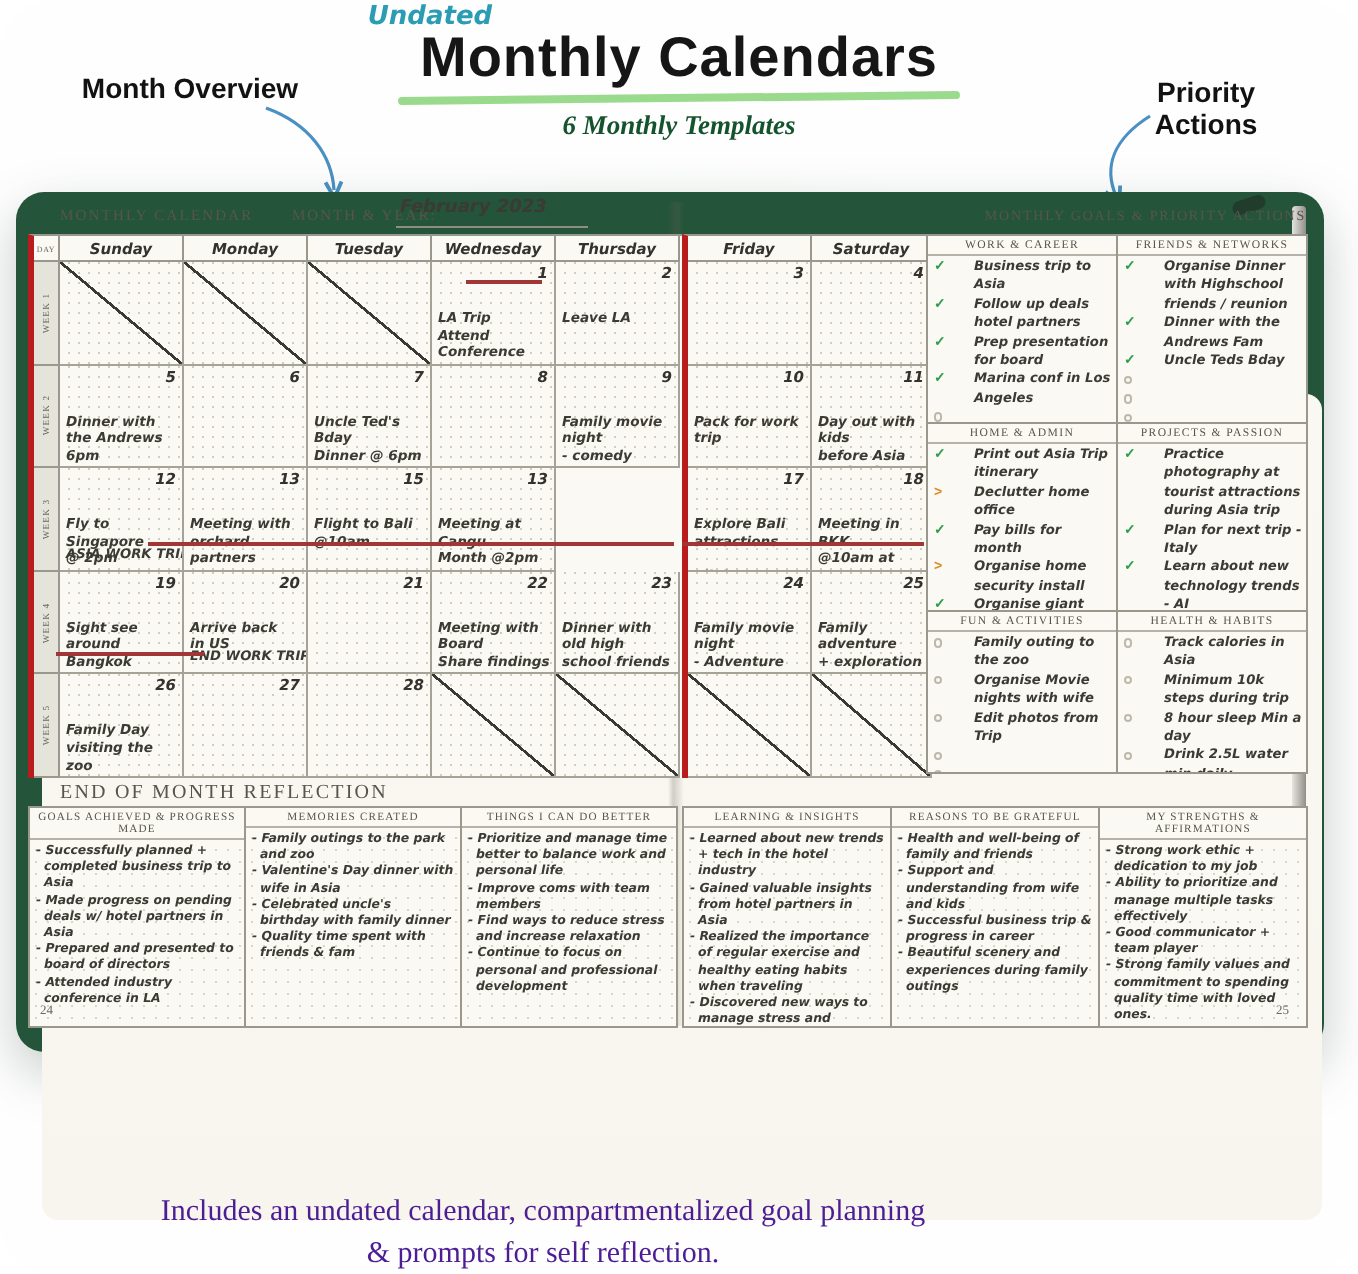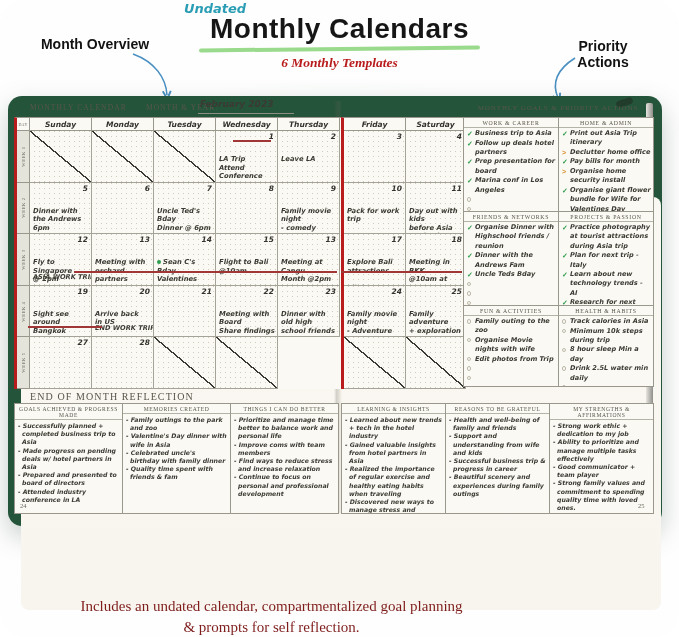--- a/index.html
+++ b/index.html
@@ -8,21 +8,21 @@
   .glow{position:absolute;inset:0;
         background:radial-gradient(ellipse 430px 310px at 50% 47%,rgba(198,230,202,.55),rgba(198,230,202,0) 72%);}
   
   .tagline{position:absolute;left:150px;top:1px;width:130px;text-align:center;
            font:italic 700 13px "DejaVu Sans",sans-serif;color:var(--teal,#2a9db4);}
   .title{position:absolute;left:0;top:13px;width:679px;margin:0;text-align:center;
          font:800 28px "Liberation Sans",sans-serif;letter-spacing:.5px;color:#161616;}
   .title-underline{position:absolute;left:199px;top:47px;width:281px;height:4px;
          background:var(--underline-green,#8fd67f);border-radius:3px;transform:rotate(-.6deg);opacity:.9;}
   .subtitle{position:absolute;left:0;top:55px;width:679px;text-align:center;
-         font:italic 600 13.5px "Liberation Serif",serif;color:#b91c1c;}
+         font:italic 600 13.5px "Liberation Serif",serif;color:#14532d;}
   .ann{position:absolute;font:700 14px "Liberation Sans",sans-serif;color:#121212;text-align:center;}
   .ann-left{left:40px;top:36px;width:110px;}
   .ann-right{left:553px;top:38px;width:100px;}
   .ann-bottom{left:84px;top:551px;width:170px;text-align:left;font-size:13.5px;}
   .arrows{position:absolute;inset:0;width:679px;height:637px;pointer-events:none;}
   
   .book{position:absolute;left:8px;top:96px;width:654px;height:430px;z-index:1;
         background:var(--cover-green,#24543a);border-radius:14px;
         box-shadow:0 10px 26px rgba(50,80,60,.28);}
   .pages{position:absolute;left:13px;top:101px;width:640px;height:413px;z-index:2;
@@ -32,21 +32,21 @@
   .edge-strip{position:absolute;left:646px;top:103px;width:7px;height:408px;z-index:3;border-radius:2px;
         background:linear-gradient(to right,#e6e4de,#b3b1ab 60%,#908e88);}
   .elastic{position:absolute;left:616px;top:99px;width:17px;height:7px;z-index:4;
         background:#223c2c;border-radius:4px;transform:rotate(-18deg);}
   
   .caps{font-family:"Liberation Serif",serif;text-transform:uppercase;color:#57564b;}
   .lbl-mc{position:absolute;left:30px;top:103px;font-size:7.5px;letter-spacing:1.1px;z-index:4;}
   .lbl-my{position:absolute;left:146px;top:103px;font-size:7.5px;letter-spacing:1px;z-index:4;}
   .my-value{position:absolute;left:200px;top:99px;z-index:4;font:italic 700 9px "DejaVu Sans",sans-serif;color:#33312c;}
   .my-line{position:absolute;left:198px;top:113px;width:96px;height:1px;background:#8f8d82;z-index:4;}
-  .lbl-goals{position:absolute;left:463px;top:104px;width:190px;text-align:center;
+  .lbl-goals{position:absolute;left:463px;top:104px;width:190px;text-align:right;
              font-size:7px;letter-spacing:.9px;z-index:4;}
   
   .hw{font-family:"DejaVu Sans",sans-serif;font-style:italic;color:#3b3a33;}
   .cal{position:absolute;top:117px;z-index:4;border-top:1px solid #9a978c;border-left:3px solid #b91c1c;background:#fbf9f3;}
   .cal-left{left:14px;width:324px;}
   .cal-right{left:341px;width:123px;}
   .day-row,.cal-row{display:flex;}
   .day-row{height:13px;}
   .cal-row{height:51.6px;}
   .day-corner{width:13px;box-sizing:border-box;border-right:1px solid #9a978c;border-bottom:1px solid #9a978c;
@@ -70,21 +70,21 @@
   .gdot{display:inline-block;width:4px;height:4px;border-radius:50%;background:var(--check-green,#2f9e4e);
         margin-right:2px;}
   .redline{position:absolute;height:1.6px;background:var(--trip-red,#a03636);z-index:5;}
   
   .goals{position:absolute;left:463px;top:117px;width:190px;z-index:4;display:flex;flex-wrap:wrap;
          border-top:1px solid #9a978c;border-left:1px solid #9a978c;background:#fbf9f3;}
   .gbox{width:95px;box-sizing:border-box;border-right:1px solid #9a978c;border-bottom:1px solid #9a978c;overflow:hidden;}
   .ghead{font-family:"Liberation Serif",serif;text-transform:uppercase;font-size:5.8px;letter-spacing:.7px;
          color:#57564b;text-align:center;padding:2px 0 1px;border-bottom:1px solid #b5b2a8;}
   .glist{padding:1px 2px 0 3px;}
-  .gitem{display:flex;align-items:flex-start;min-height:9.6px;line-height:9.4px;}
+  .gitem{display:flex;align-items:flex-start;min-height:9.6px;line-height:9.4px;gap:12px;}
   .gmark{flex:0 0 8px;font-weight:700;font-size:7px;line-height:9.4px;}
   .gmark.check{color:var(--check-green,#2f9e4e);}
   .gmark.arrow{color:var(--arrow-orange,#d98e2b);}
   .gmark.circle{position:relative;}
   .gmark.circle::before{content:"";position:absolute;left:0;top:2.2px;width:4.4px;height:4.4px;
         border:1px solid #bcb9ac;border-radius:50%;box-sizing:border-box;}
   .gtext{font-size:6.6px;line-height:9.4px;font-weight:700;}
   
   .refl-title{position:absolute;left:30px;top:391px;font-size:10px;letter-spacing:1.1px;z-index:4;}
   .refl{position:absolute;top:403px;z-index:4;display:flex;border-top:1px solid #9a978c;border-left:1px solid #9a978c;
@@ -98,21 +98,21 @@
   .rlist{padding:2px 3px;}
   .ritem{font-size:6.2px;line-height:8.2px;font-weight:700;text-indent:-4px;padding-left:4px;}
   .pagenum{position:absolute;z-index:4;font-family:"Liberation Serif",serif;font-size:6.5px;color:#6a695f;}
   .pn-left{left:20px;top:502px;}
   .pn-right{left:638px;top:502px;}
   
   .ribbon{position:absolute;z-index:0;}
   .ribbon-green{left:287px;top:520px;width:7px;height:50px;background:var(--ribbon-green,#1d5c33);}
   .ribbon-yellow{left:296px;top:520px;width:8px;height:56px;background:var(--ribbon-yellow,#ecb221);}
   .caption{position:absolute;left:0;top:596px;width:543px;text-align:center;z-index:2;
-           font:15px "Liberation Serif",serif;color:#7f1d1d;line-height:21px;}
+           font:15px "Liberation Serif",serif;color:#4c1d95;line-height:21px;}
 </style>
 </head>
 <body>
 
 <div class="stage">
   <div class="glow"></div>
 
   <div class="ribbon ribbon-green"></div>
   <div class="ribbon ribbon-yellow"></div>
 
@@ -211,28 +211,20 @@
             <div class="hw txt">Fly to Singapore
 @ 2pm</div>
             <div class="hw cell-footer">ASIA WORK TRIP</div>
           </div>
           <div class="cell" style="width: 62px;">
             <span class="date">13</span>
             <div class="hw txt">Meeting with
 orchard partners</div>
           </div>
           <div class="cell" style="width: 62px;">
-            <span class="date">14</span>
-            <div class="hw txt"><span class="gdot"></span>Sean C's Bday
-Valentines Day
-
-Meeting @Marina
-Bay Hotel</div>
-          </div>
-          <div class="cell" style="width: 62px;">
             <span class="date">15</span>
             <div class="hw txt">Flight to Bali
 @10am</div>
           </div>
           <div class="cell" style="width: 62px;">
             <span class="date">13</span>
             <div class="hw txt">Meeting at Cangu
 Month @2pm</div>
           </div>
         </div>
@@ -264,20 +256,25 @@
           </div>
           <div class="cell" style="width: 62px;">
             <span class="date">23</span>
             <div class="hw txt">Dinner with old high
 school friends @6pm</div>
           </div>
         </div>
         <div class="cal-row">
           <div class="wk-label">
             <span class="wk-text">WEEK 5</span>
+          </div>
+          <div class="cell" style="width: 62px;">
+            <span class="date">26</span>
+            <div class="hw txt">Family Day
+visiting the zoo</div>
           </div>
           <div class="cell" style="width: 62px;">
             <span class="date">27</span>
           </div>
           <div class="cell" style="width: 62px;">
             <span class="date">28</span>
           </div>
           <div class="cell crossed" style="width: 62px;"></div>
           <div class="cell crossed" style="width: 62px;"></div>
         </div>
@@ -366,20 +363,46 @@
           </div>
           <div class="gitem">
             <span class="gmark circle"></span>
           </div>
           <div class="gitem">
             <span class="gmark circle"></span>
           </div>
         </div>
       </div>
       <div class="gbox" style="height: 94px;">
+        <div class="ghead">FRIENDS &amp; NETWORKS</div>
+        <div class="glist">
+          <div class="gitem">
+            <span class="gmark check">✓</span>
+            <span class="hw gtext">Organise Dinner with Highschool friends / reunion</span>
+          </div>
+          <div class="gitem">
+            <span class="gmark check">✓</span>
+            <span class="hw gtext">Dinner with the Andrews Fam</span>
+          </div>
+          <div class="gitem">
+            <span class="gmark check">✓</span>
+            <span class="hw gtext">Uncle Teds Bday</span>
+          </div>
+          <div class="gitem">
+            <span class="gmark circle"></span>
+          </div>
+          <div class="gitem">
+            <span class="gmark circle"></span>
+          </div>
+          <div class="gitem">
+            <span class="gmark circle"></span>
+          </div>
+        </div>
+      </div>
+      <div class="gbox" style="height: 94px;">
         <div class="ghead">HOME &amp; ADMIN</div>
         <div class="glist">
           <div class="gitem">
             <span class="gmark check">✓</span>
             <span class="hw gtext">Print out Asia Trip itinerary</span>
           </div>
           <div class="gitem">
             <span class="gmark arrow">&gt;</span>
             <span class="hw gtext">Declutter home office</span>
           </div>
@@ -387,46 +410,20 @@
             <span class="gmark check">✓</span>
             <span class="hw gtext">Pay bills for month</span>
           </div>
           <div class="gitem">
             <span class="gmark arrow">&gt;</span>
             <span class="hw gtext">Organise home security install</span>
           </div>
           <div class="gitem">
             <span class="gmark check">✓</span>
             <span class="hw gtext">Organise giant flower bundle for Wife for Valentines Day</span>
-          </div>
-        </div>
-      </div>
-      <div class="gbox" style="height: 94px;">
-        <div class="ghead">FRIENDS &amp; NETWORKS</div>
-        <div class="glist">
-          <div class="gitem">
-            <span class="gmark check">✓</span>
-            <span class="hw gtext">Organise Dinner with Highschool friends / reunion</span>
-          </div>
-          <div class="gitem">
-            <span class="gmark check">✓</span>
-            <span class="hw gtext">Dinner with the Andrews Fam</span>
-          </div>
-          <div class="gitem">
-            <span class="gmark check">✓</span>
-            <span class="hw gtext">Uncle Teds Bday</span>
-          </div>
-          <div class="gitem">
-            <span class="gmark circle"></span>
-          </div>
-          <div class="gitem">
-            <span class="gmark circle"></span>
-          </div>
-          <div class="gitem">
-            <span class="gmark circle"></span>
           </div>
         </div>
       </div>
       <div class="gbox" style="height: 94px;">
         <div class="ghead">PROJECTS &amp; PASSION</div>
         <div class="glist">
           <div class="gitem">
             <span class="gmark check">✓</span>
             <span class="hw gtext">Practice photography at tourist attractions during Asia trip</span>
           </div>

